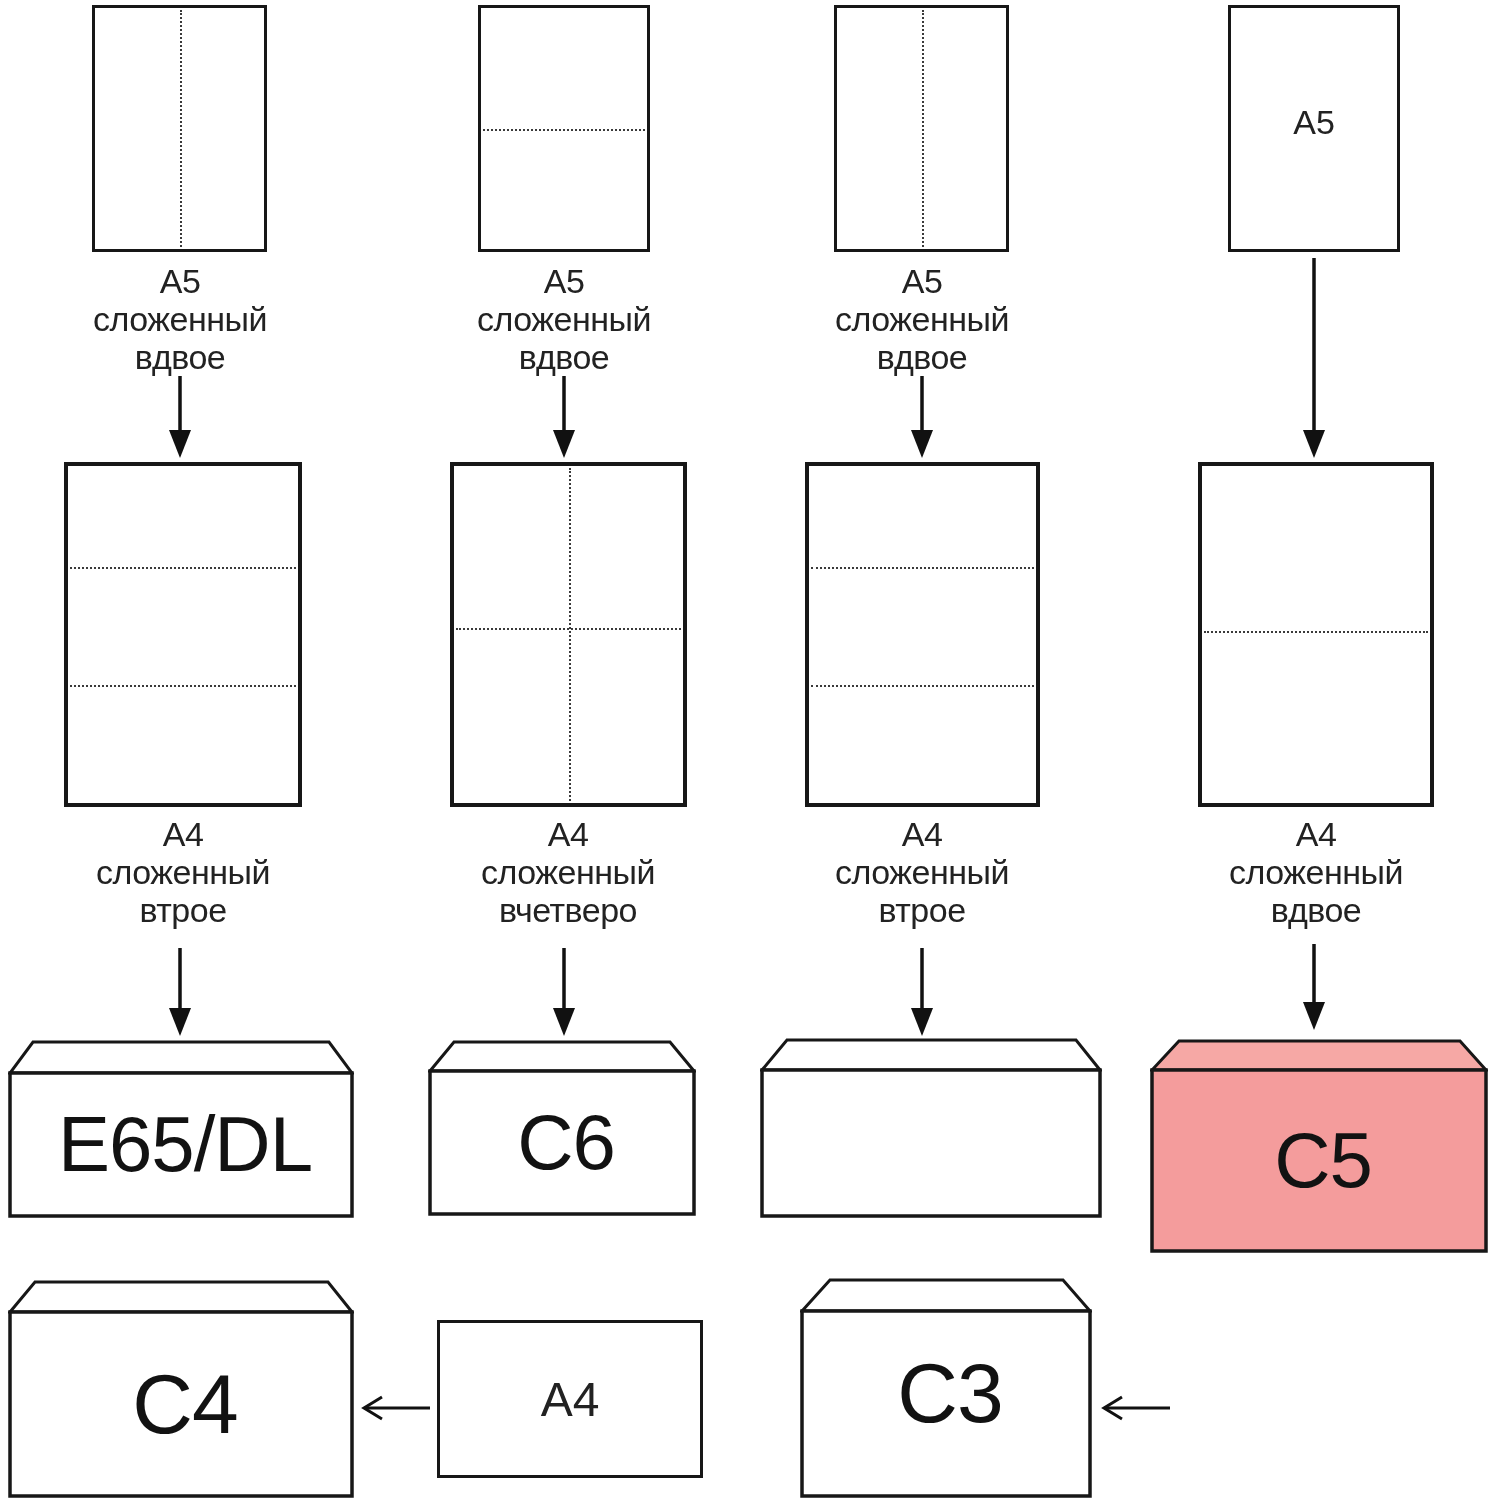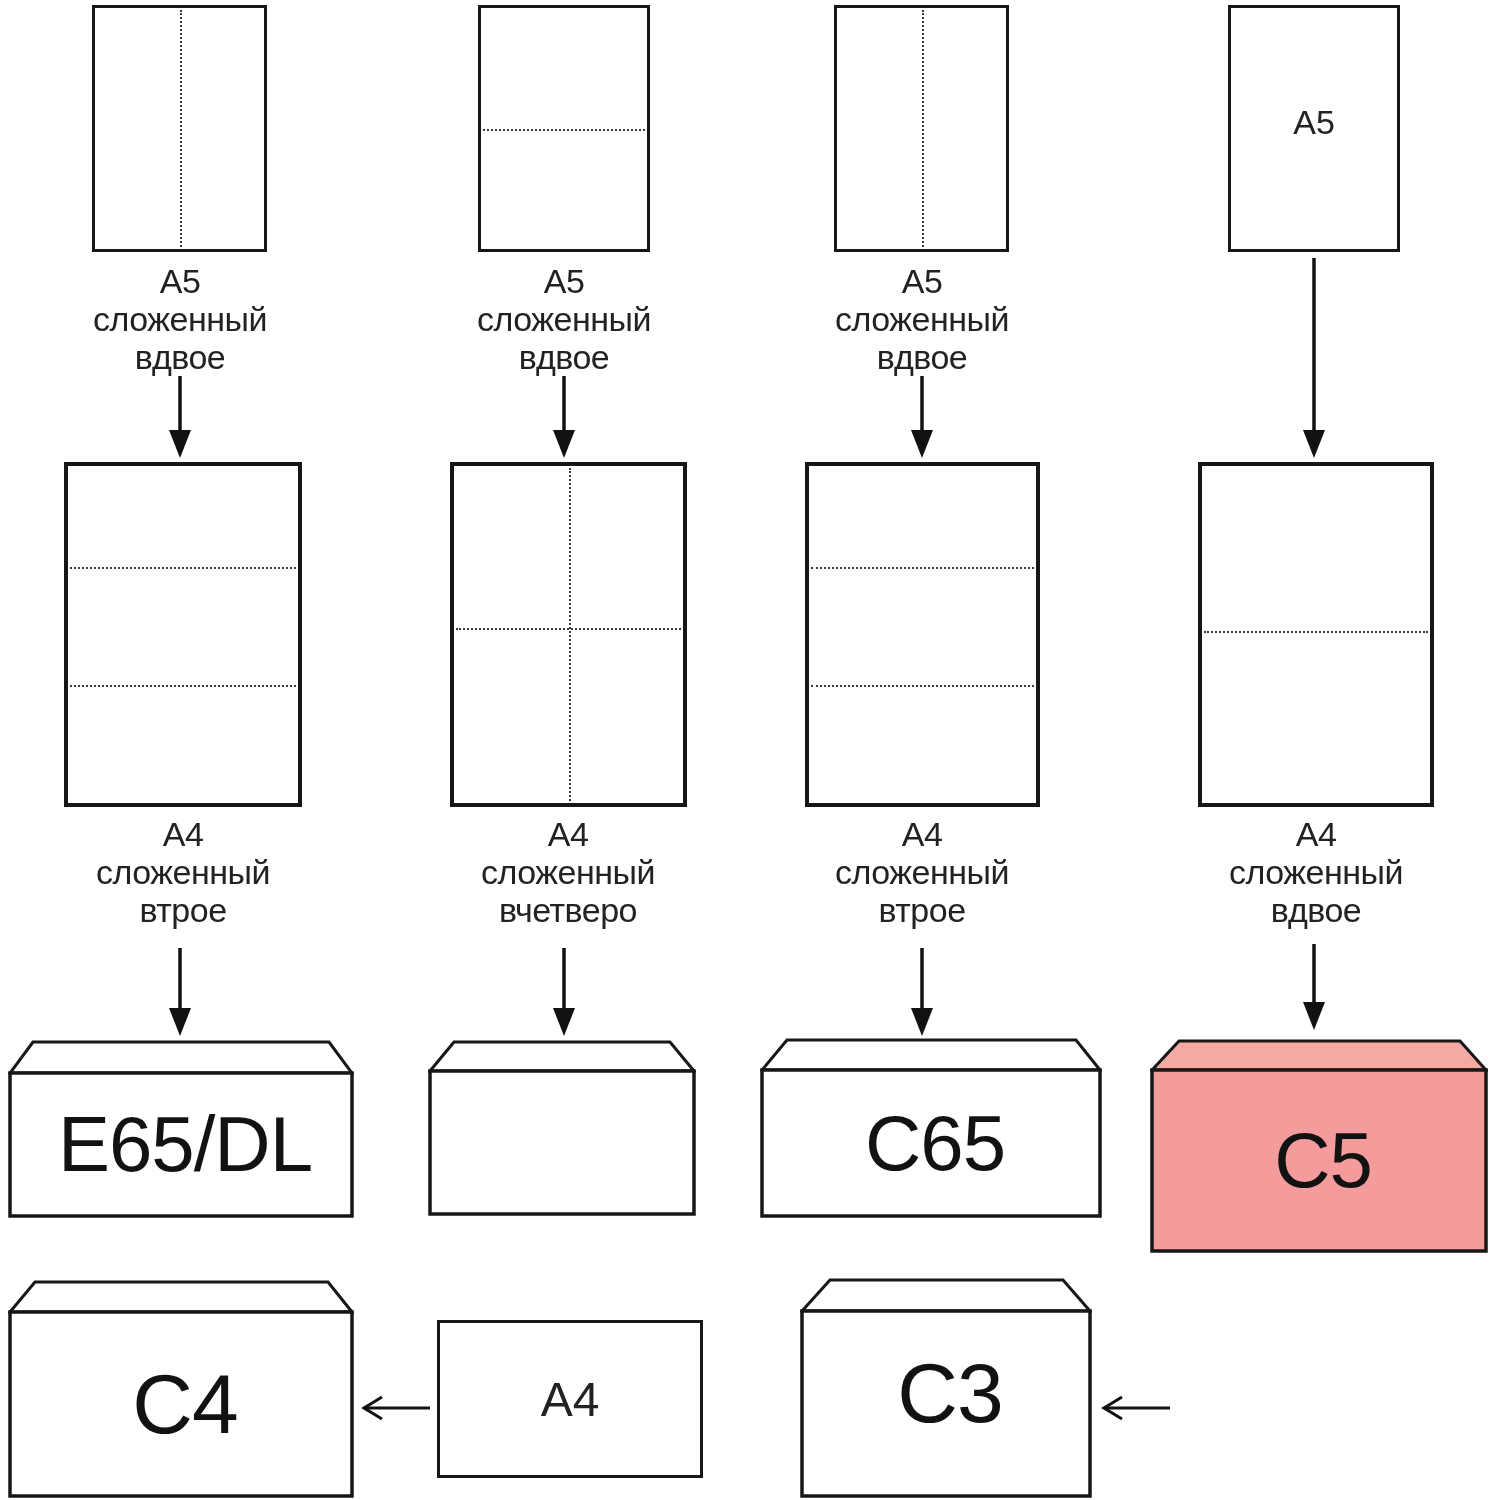--- a/index.html
+++ b/index.html
@@ -88,20 +88,21 @@
   <svg class="arrow" style="left:549px;top:948px;" width="30" height="88">
     <line x1="15" y1="0" x2="15" y2="64" stroke="#111" stroke-width="3.5"></line>
     <polygon points="15,88 4,60 26,60" fill="#111"></polygon>
   </svg>
 
   <div class="envelope" style="left:428px;top:1040px;width:268px;height:176px;">
     <svg width="268" height="176" viewBox="0 0 268 176">
       <polygon points="26,2 242,2 266,31 2,31" fill="#ffffff" stroke="#171717" stroke-width="3"></polygon>
       <rect x="2" y="31" width="264" height="143" fill="#ffffff" stroke="#171717" stroke-width="3.5"></rect>
     </svg>
+    <div class="env-label" style="top:31px;height:143px;">C6</div>
   </div>
 
   <div class="sheet" style="left:834px;top:5px;width:175px;height:247px;">
     <div class="fold-v" style="left:50%;"></div>
   </div>
   <div class="lbl" style="left:762px;top:262px;">
     <div>A5</div>
     <div>сложенный</div>
     <div>вдвое</div>
   </div>
@@ -122,21 +123,20 @@
   <svg class="arrow" style="left:907px;top:948px;" width="30" height="88">
     <line x1="15" y1="0" x2="15" y2="64" stroke="#111" stroke-width="3.5"></line>
     <polygon points="15,88 4,60 26,60" fill="#111"></polygon>
   </svg>
 
   <div class="envelope" style="left:760px;top:1038px;width:342px;height:180px;">
     <svg width="342" height="180" viewBox="0 0 342 180">
       <polygon points="27,2 316,2 340,32 2,32" fill="#ffffff" stroke="#171717" stroke-width="3"></polygon>
       <rect x="2" y="32" width="338" height="146" fill="#ffffff" stroke="#171717" stroke-width="3.5"></rect>
     </svg>
-    <div class="env-label" style="top:32px;height:146px;">C65</div>
   </div>
 
   <div class="sheet" style="left:1228px;top:5px;width:172px;height:247px;">
     <div class="inside-lbl" style="top:95px;">A5</div>
   </div>
   <svg class="arrow" style="left:1299px;top:258px;" width="30" height="200">
     <line x1="15" y1="0" x2="15" y2="176" stroke="#111" stroke-width="3.5"></line>
     <polygon points="15,200 4,172 26,172" fill="#111"></polygon>
   </svg>
 

